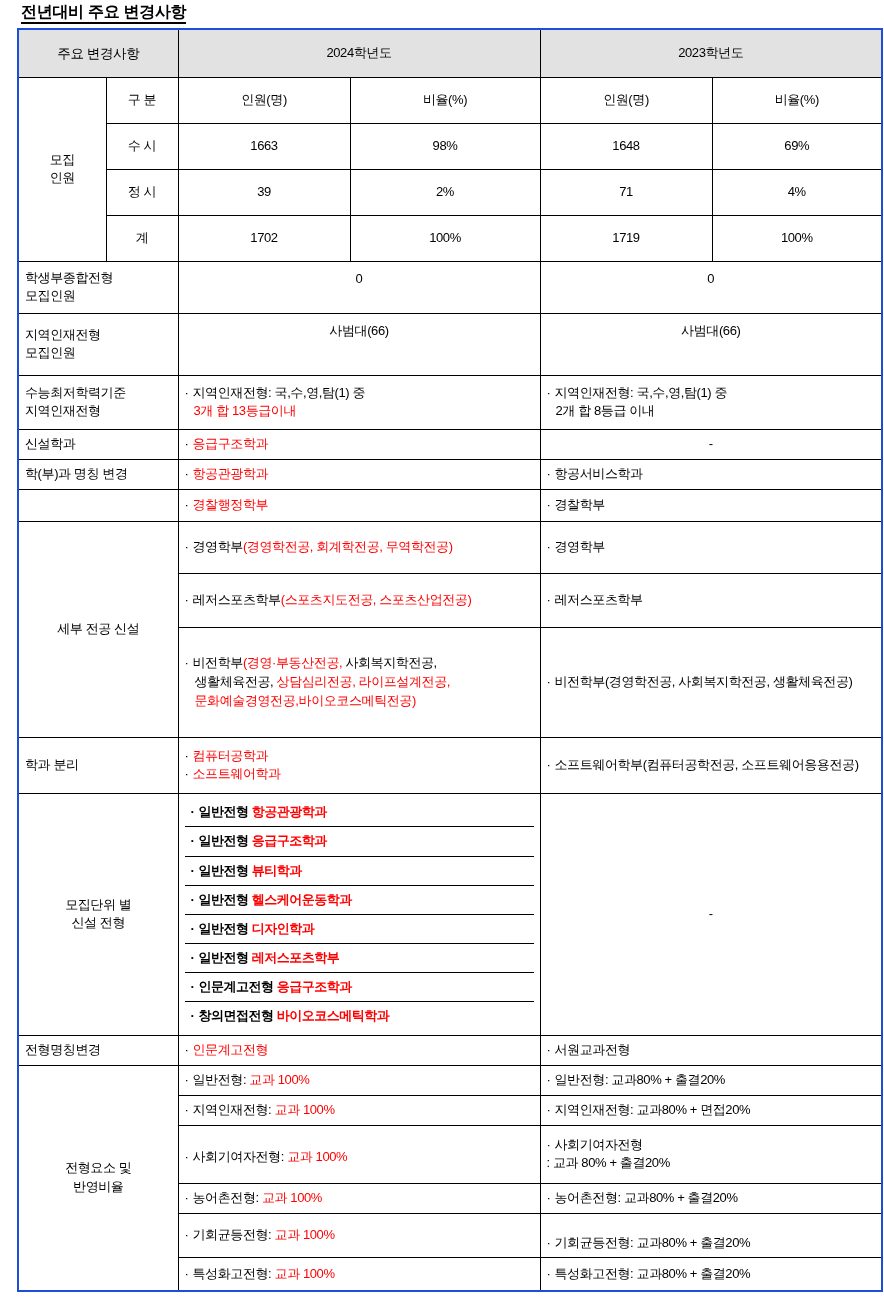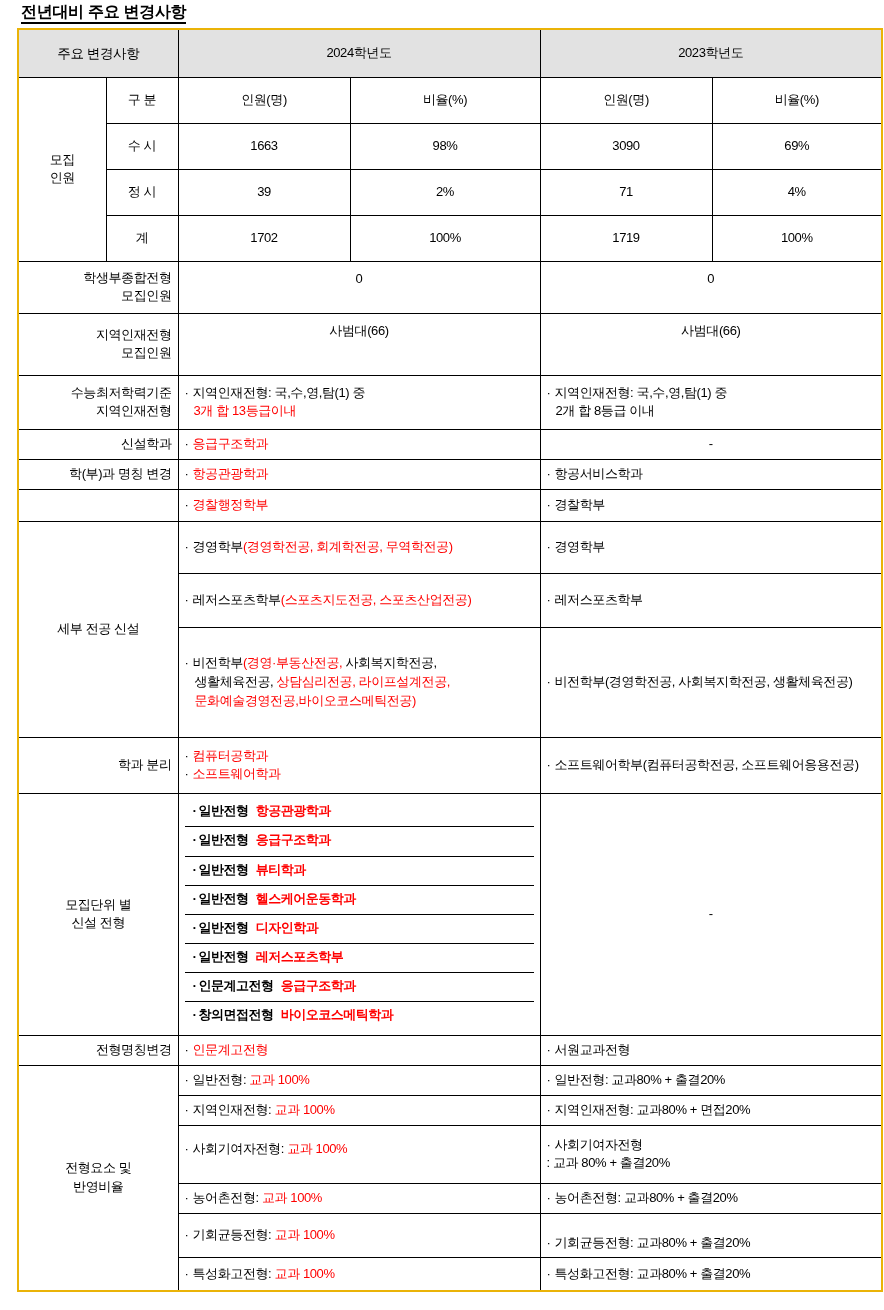--- a/index.html
+++ b/index.html
@@ -34,21 +34,21 @@
     letter-spacing: -0.3px;
     border-bottom: 2px solid #000;
     padding-bottom: 1px;
     line-height: 1.15;
   }
   
   table.main {
     border-collapse: collapse;
     width: 864px;
     table-layout: fixed;
-    border: 2px solid #eab308;
+    border: 2px solid #1d4ed8;
   }
   table.main td, table.main th {
     border: 1px solid #000;
     padding: 4px 6px;
     font-size: 13px;
     line-height: 1.45;
     vertical-align: middle;
     letter-spacing: -0.4px;
     font-weight: normal;
     box-sizing: border-box;
@@ -65,21 +65,21 @@
     font-size: 13.5px;
   }
   
   .subhdr td {
     text-align: center;
     height: 46px;
     font-size: 13px;
   }
   
   .lbl {
-    text-align: right;
+    text-align: left;
     vertical-align: middle;
     font-size: 13px;
     letter-spacing: -0.5px;
   }
   .lbl-top {
     text-align: center;
     vertical-align: top;
     padding-top: 7px;
     font-size: 13px;
     letter-spacing: -0.5px;
@@ -126,21 +126,20 @@
   }
   table.inner td {
     border: 0;
     border-bottom: 1px solid #000;
     padding: 5px 6px 5px 6px;
     font-size: 13px;
     font-weight: bold;
     letter-spacing: -0.5px;
     height: 22px;
     line-height: 1.4;
-    font-family: Liberation Mono, monospace;
   }
   table.inner tr:last-child td { border-bottom: 0; }
   td.nopad { padding: 0; }
 </style>
 </head>
 <body>
 
 <div class="page">
 
   <div class="title-wrap">
@@ -173,21 +172,21 @@
         <td>인원(명)</td>
         <td>비율(%)</td>
         <td>인원(명)</td>
         <td>비율(%)</td>
       </tr>
 
       <tr>
         <td class="ctr" style="height:46px">수 시</td>
         <td class="num">1663</td>
         <td class="num">98%</td>
-        <td class="num">3090</td>
+        <td class="num">1648</td>
         <td class="num">69%</td>
       </tr>
       <tr>
         <td class="ctr" style="height:46px">정 시</td>
         <td class="num">39</td>
         <td class="num">2%</td>
         <td class="num">71</td>
         <td class="num">4%</td>
       </tr>
       <tr>
@@ -335,21 +334,21 @@
           <div>반영비율</div>
         </td>
         <td colspan="2" class="c24" style="height:30px;vertical-align:middle;padding-top:4px"><span class="bullet"></span><span>일반전형:</span> <span class="red">교과 100%</span></td>
         <td colspan="2" class="c23 mid" style="padding-top:4px"><span class="bullet"></span><span>일반전형: 교과80% + 출결20%</span></td>
       </tr>
       <tr>
         <td colspan="2" class="c24" style="height:30px;vertical-align:middle;padding-top:4px"><span class="bullet"></span><span>지역인재전형:</span> <span class="red">교과 100%</span></td>
         <td colspan="2" class="c23 mid" style="padding-top:4px"><span class="bullet"></span><span>지역인재전형: 교과80% + 면접20%</span></td>
       </tr>
       <tr>
-        <td colspan="2" class="c24" style="height:58px;vertical-align:top;padding-top:14px"><span class="bullet"></span><span>사회기여자전형:</span> <span class="red">교과 100%</span></td>
+        <td colspan="2" class="c24" style="height:58px;vertical-align:top;padding-top:22px"><span class="bullet"></span><span>사회기여자전형:</span> <span class="red">교과 100%</span></td>
         <td colspan="2" class="c23">
           <div><span class="bullet"></span><span>사회기여자전형</span></div>
           <div><span>: 교과 80% + 출결20%</span></div>
         </td>
       </tr>
       <tr>
         <td colspan="2" class="c24" style="height:30px;vertical-align:middle;padding-top:4px"><span class="bullet"></span><span>농어촌전형:</span> <span class="red">교과 100%</span></td>
         <td colspan="2" class="c23 mid" style="padding-top:4px"><span class="bullet"></span><span>농어촌전형: 교과80% + 출결20%</span></td>
       </tr>
       <tr>

